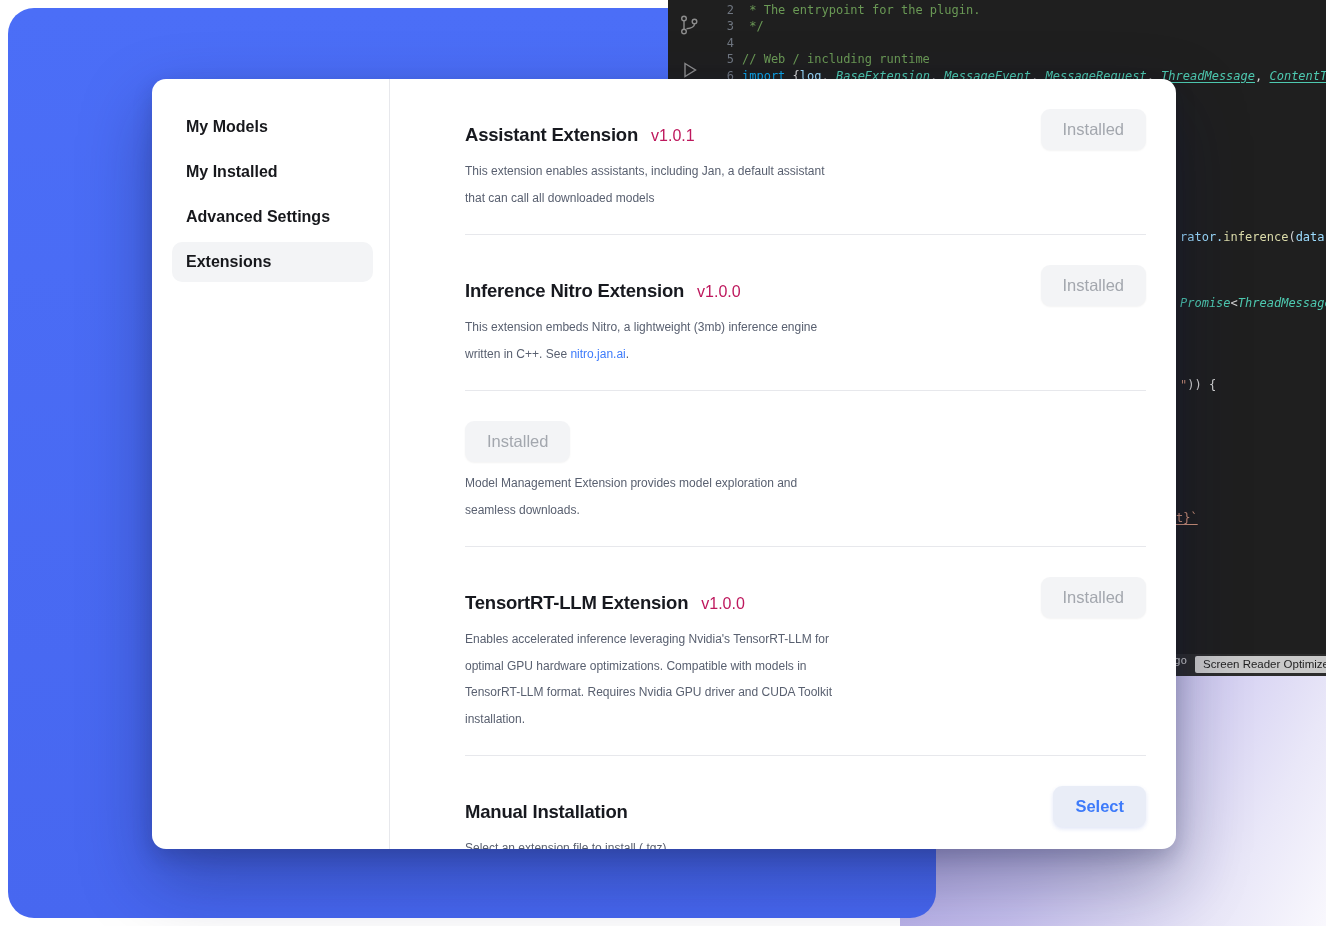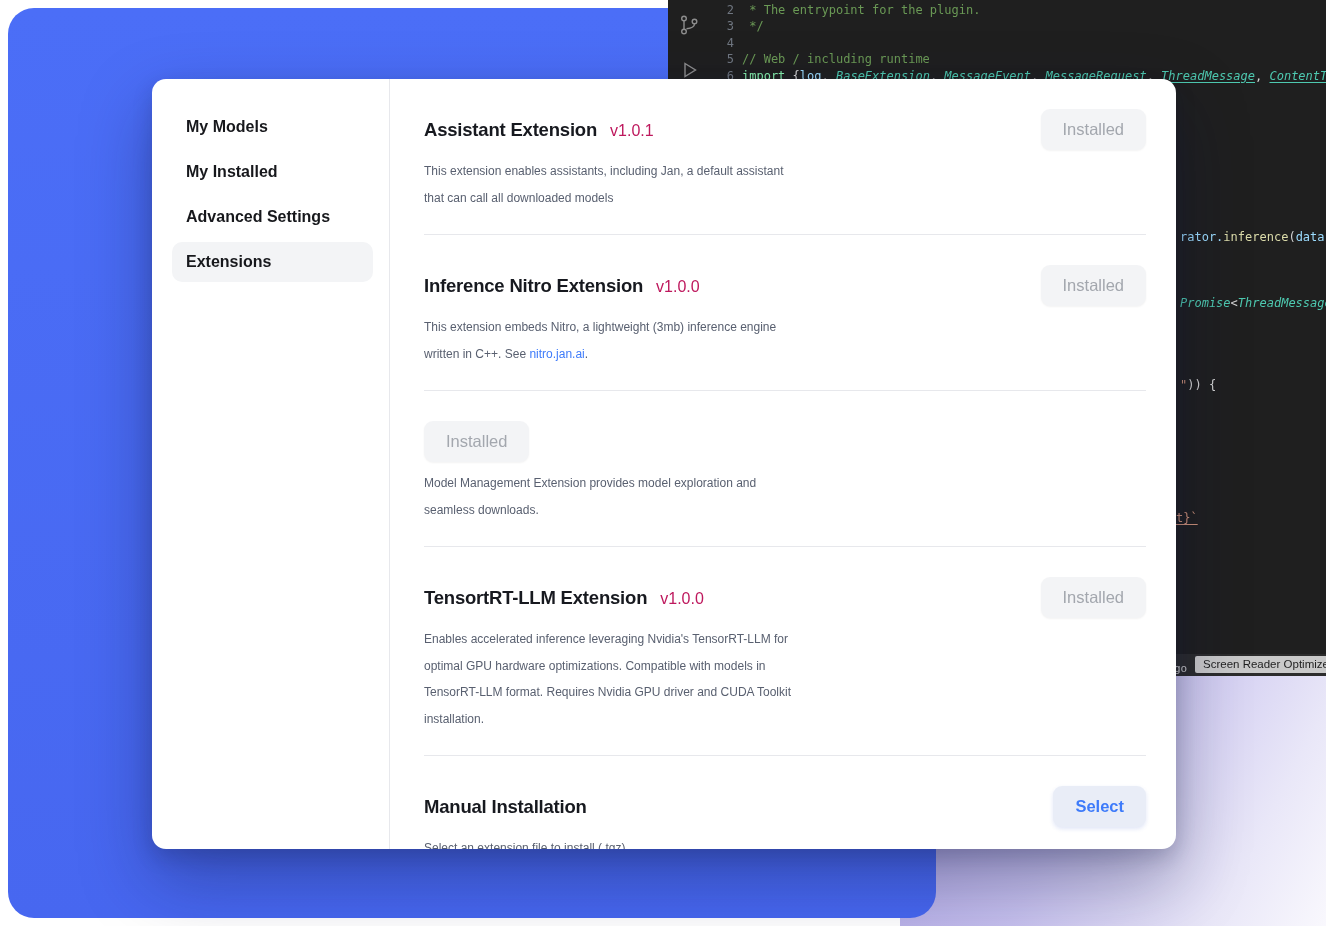--- a/index.html
+++ b/index.html
@@ -35,59 +35,60 @@
   .rail svg { width:24px; height:24px; stroke:#8d8d8d; fill:none; stroke-width:1.4; }
 
   .gutter { position:absolute; left:42px; top:2px; width:32px; color:#6f7680; }
   .gutter .ln { height:16.4px; line-height:16.4px; text-align:right; padding-right:8px; }
   .code { position:absolute; left:74px; top:2px; right:0; }
   .code-line { height:16.4px; line-height:16.4px; white-space:pre; }
 
   .frag { position:absolute; white-space:pre; line-height:16px; }
 
   .tk.comment  { color:#6a9955; }
-  .tk.keyword  { color:#86efac; }
+  .tk.keyword  { color:#0ea5e9; }
   .tk.variable { color:#9cdcfe; }
   .tk.type     { color:#4ec9b0;font-style:italic; }
   .tk.func     { color:#dcdcaa; }
   .tk.plain    { color:#d4d4d4; }
   .tk.string   { color:#ce9178; }
   .tk.u        { text-decoration:underline; text-underline-offset:2px; }
 
   .statusbar { position:absolute; left:0; bottom:0; width:100%; height:22px; background:#2c2c2c; }
   .sb-mode {
-    position:absolute; left:506px; top:8px; color:#cccccc; font-size:11px;
+    position:absolute; left:506px; top:0; color:#cccccc; font-size:11px;
     font-family:"DejaVu Sans Mono", monospace;
   }
   .sb-badge {
     position:absolute; left:527px; top:2px; background:#c9c9c9; color:#1f1f1f;
     font-size:11.5px; padding:2px 8px 3px; border-radius:2px; white-space:nowrap;
     font-family:"Liberation Sans", sans-serif;
   }
 
   
   .card {
     position:absolute; left:152px; top:79px; width:1024px; height:770px; z-index:10;
     background:#ffffff; border-radius:14px; overflow:hidden; display:flex;
     box-shadow:0 30px 70px rgba(15,20,60,.35), 0 8px 20px rgba(15,20,60,.18);
+    gap:41px;
   }
   .sidebar {
     width:238px; flex:0 0 238px; border-right:1px solid #e7e8ec;
     padding:28px 16px 0 20px;
   }
   .nav-item {
     font-size:16px; font-weight:700; color:#17181c;
     padding:11px 14px; border-radius:10px; margin-bottom:5px;
   }
   .nav-item.active { background:#f3f4f6; }
 
   .content { flex:1; padding:0 30px 0 34px; overflow:hidden; }
   .section { padding:30px 0 23px; border-bottom:1px solid #e7e8ec; }
   .section:last-child { border-bottom:none; }
-  .sec-head { display:flex; justify-content:space-between; align-items:center; }
+  .sec-head { display:flex; justify-content:space-between; align-items:flex-end; }
   .title-group { display:flex; align-items:baseline; gap:13px; }
   .ext-title { font-size:18.5px; font-weight:700; color:#17191f; margin:0; letter-spacing:-0.2px; line-height:30px; }
   .ext-version { font-size:16px; color:#be185d; }
   .desc {
     font-size:12px; line-height:26.5px; color:#596070;
     margin:8px 0 0; max-width:605px; white-space:pre-line;
   }
   .link { color:#3e7bfa; text-decoration:none; }
 
   .btn {

